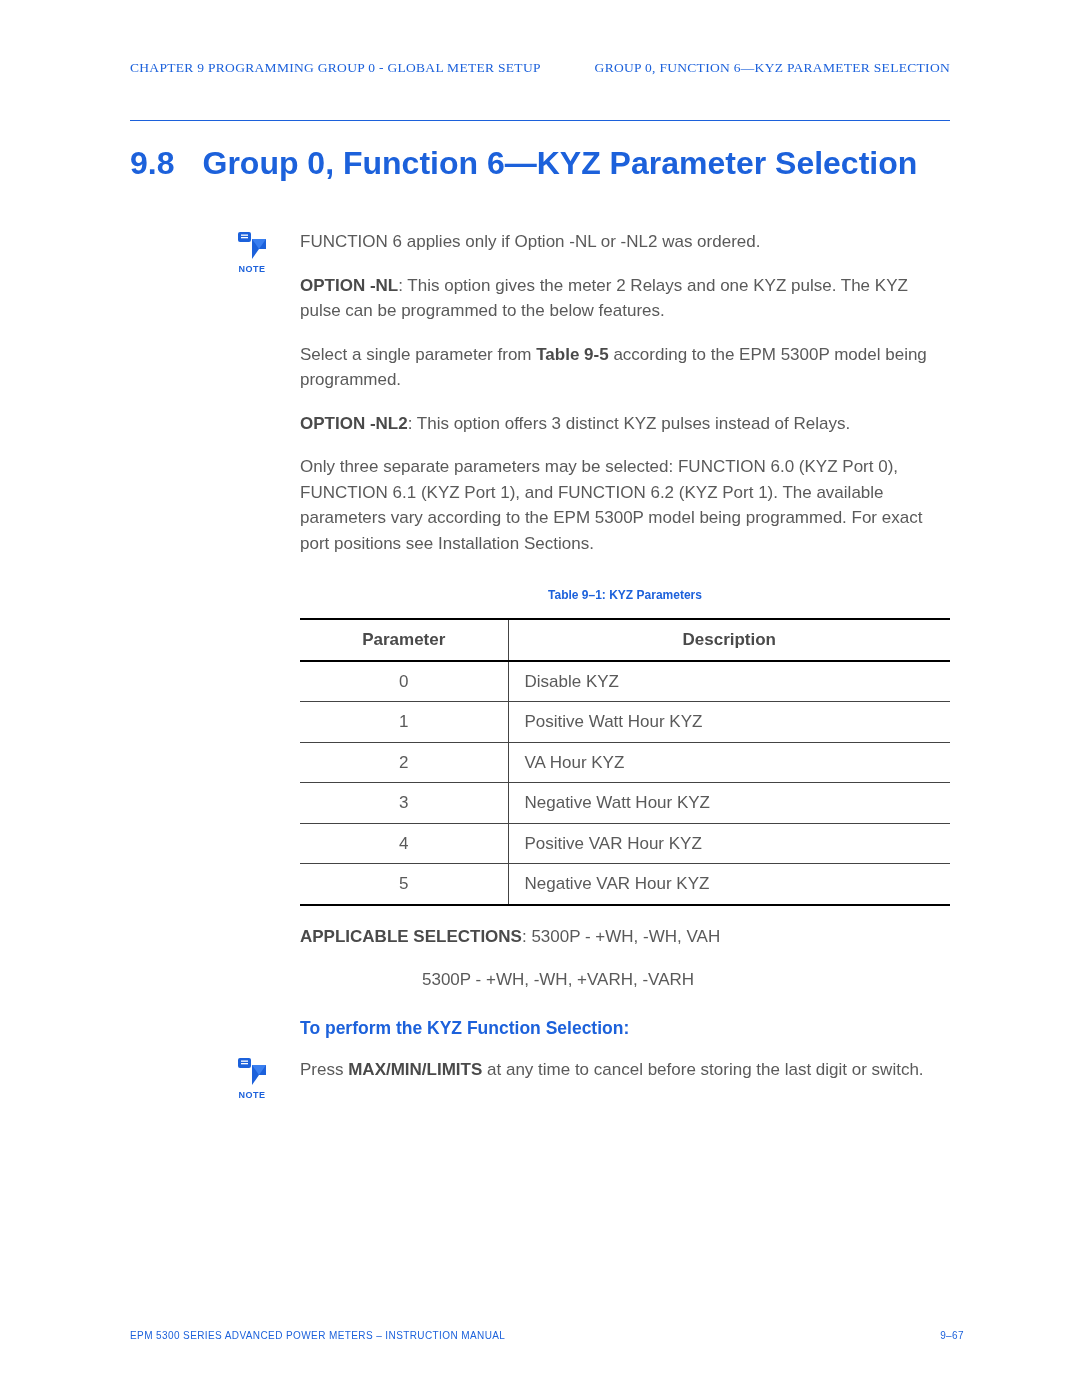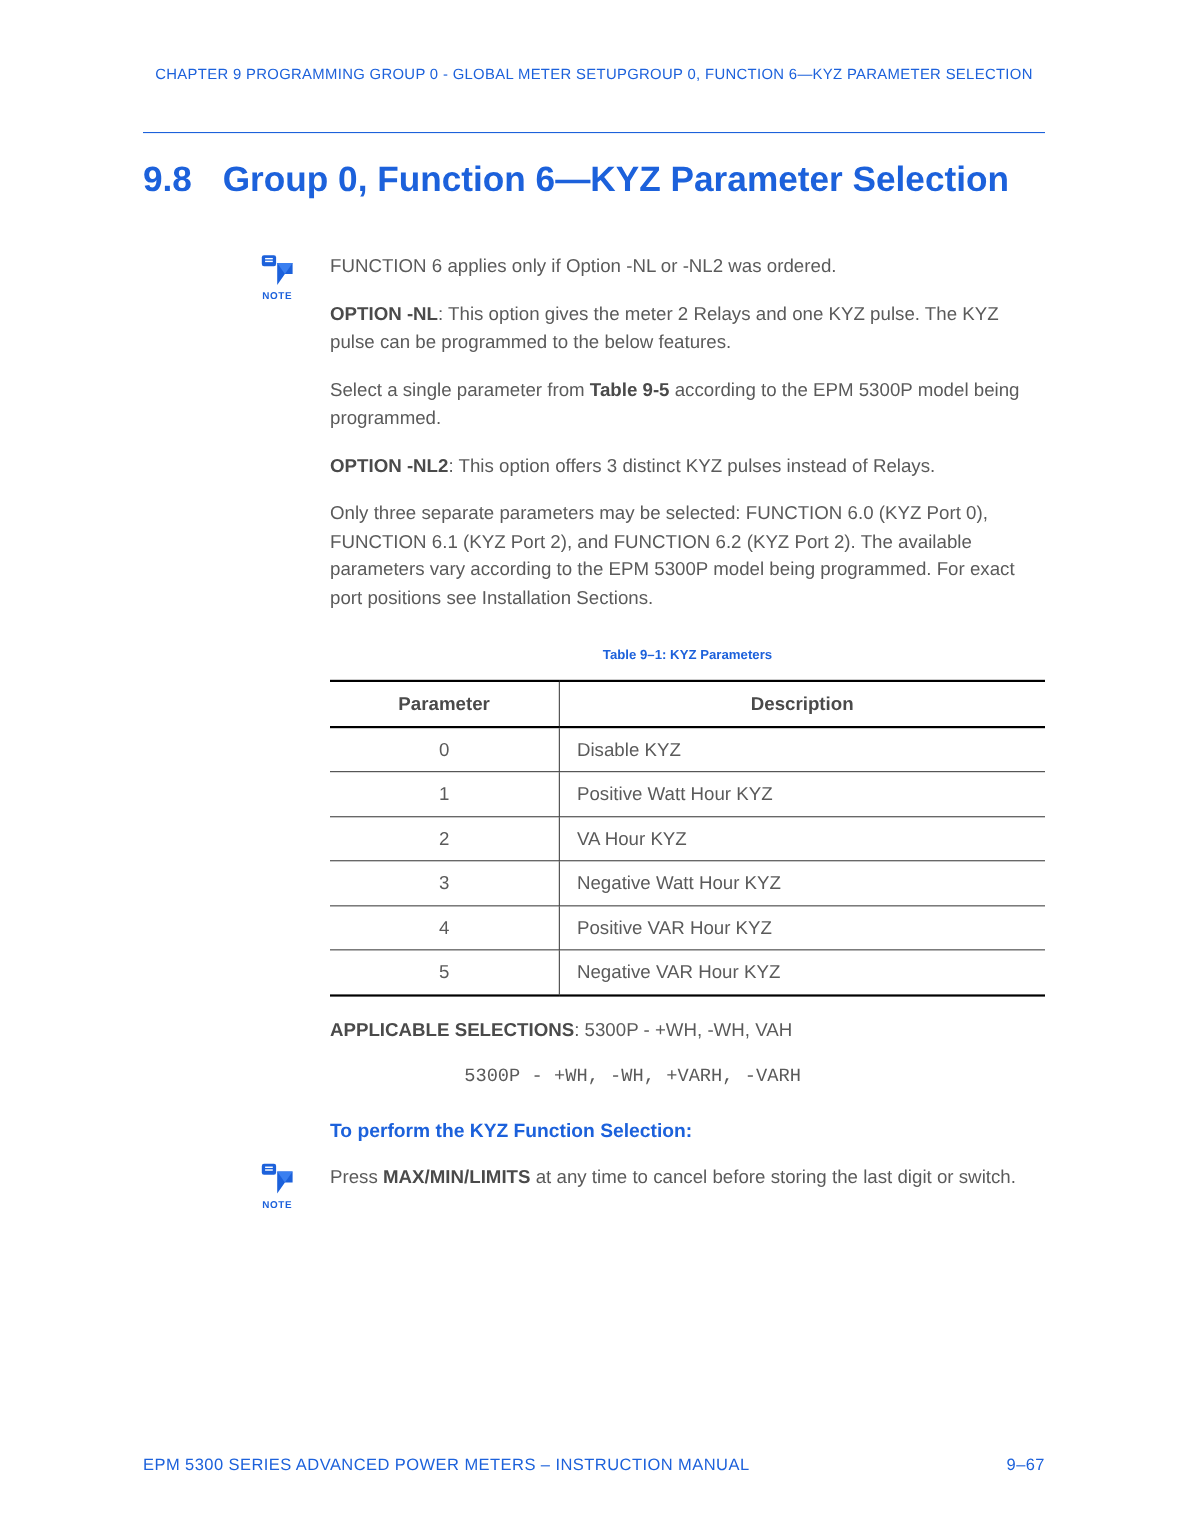--- a/index.html
+++ b/index.html
@@ -9,25 +9,26 @@
     background: #ffffff;
     font-family: "Segoe UI", "Helvetica Neue", Arial, sans-serif;
     color: #5a5a5a;
     padding: 58px 130px 40px 130px;
     position: relative;
     font-size: 17px;
     line-height: 1.5;
   }
   .header-row {
     display: flex;
-    justify-content: center;
+    justify-content: space-between;
     font-size: 13.5px;
     letter-spacing: 0.3px;
     color: #1c61db;
     padding-bottom: 42px;
+    font-family: Liberation Serif, serif;
   }
   .rule {
     border: none;
     border-top: 1.5px solid #1c61db;
     margin-bottom: 18px;
   }
   .section-title {
     color: #1c61db;
     font-size: 32px;
     font-weight: 600;
@@ -81,36 +82,36 @@
     border-top: 2px solid #000;
     border-bottom: 2px solid #000;
   }
   th:first-child, td:first-child {
     border-left: none;
     text-align: center;
     width: 32%;
   }
   th:last-child, td:last-child { border-right: none; }
   tr:last-child td { border-bottom: 2px solid #000; }
-  .indent { margin-left: 122px; font-family: Liberation Mono, monospace; }
+  .indent { margin-left: 122px; }
   .subhead {
     color: #1c61db;
     font-weight: 700;
     font-size: 17.5px;
     margin: 22px 0 16px 0;
   }
   .note-block { position: relative; }
   .footer {
     position: absolute;
     bottom: 54px;
     left: 130px;
-    right: 130px;
+    right: 116px;
     display: flex;
     justify-content: space-between;
-    font-size: 15px;
+    font-size: 10px;
     letter-spacing: 0.4px;
     color: #1c61db;
   }
 </style>
 </head>
 <body>
 
 <div class="header-row">
   <span>CHAPTER 9  PROGRAMMING GROUP 0 - GLOBAL METER SETUP</span>
   <span>GROUP 0, FUNCTION 6—KYZ PARAMETER SELECTION</span>
@@ -143,21 +144,21 @@
   </p>
 
   <p class="para">
     <span>Select a single parameter from </span><span class="bold">Table 9-5</span><span> according to the EPM 5300P model being programmed.</span>
   </p>
 
   <p class="para">
     <span class="bold">OPTION -NL2</span><span>: This option offers 3 distinct KYZ pulses instead of Relays.</span>
   </p>
 
-  <p class="para">Only three separate parameters may be selected:  FUNCTION 6.0 (KYZ Port 0), FUNCTION 6.1 (KYZ Port 2), and FUNCTION 6.2 (KYZ Port 2). The available parameters vary according to the EPM 5300P model being programmed. For exact port positions see Installation Sections.</p>
+  <p class="para">Only three separate parameters may be selected:  FUNCTION 6.0 (KYZ Port 0), FUNCTION 6.1 (KYZ Port 1), and FUNCTION 6.2 (KYZ Port 1). The available parameters vary according to the EPM 5300P model being programmed. For exact port positions see Installation Sections.</p>
 
   <div class="table-caption">Table 9–1: KYZ Parameters</div>
 
   <table>
     <thead>
       <tr>
         <th>Parameter</th>
         <th>Description</th>
       </tr>
     </thead>

